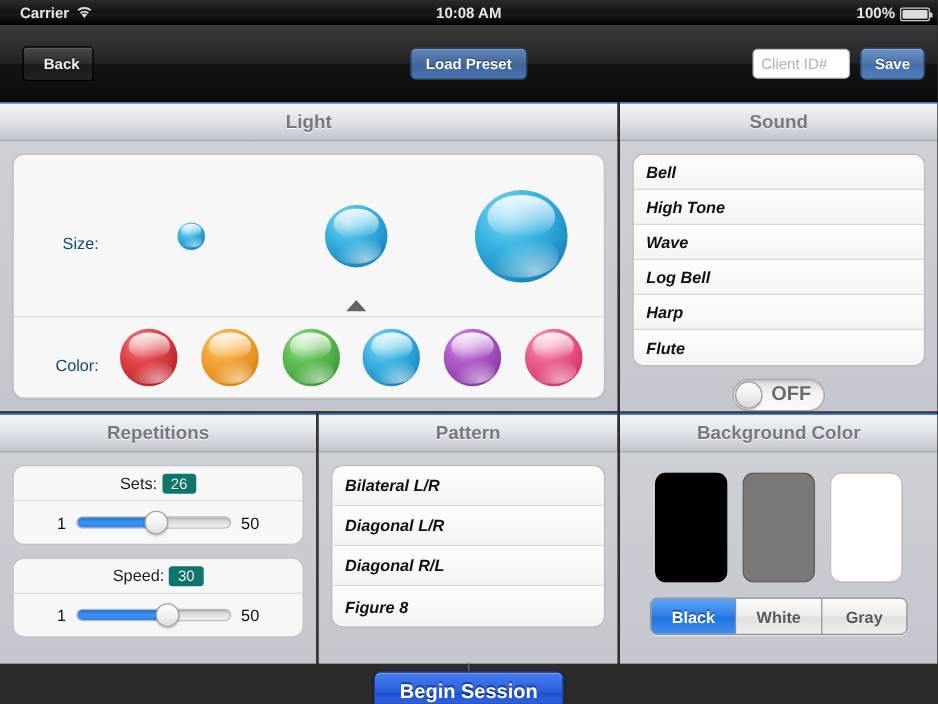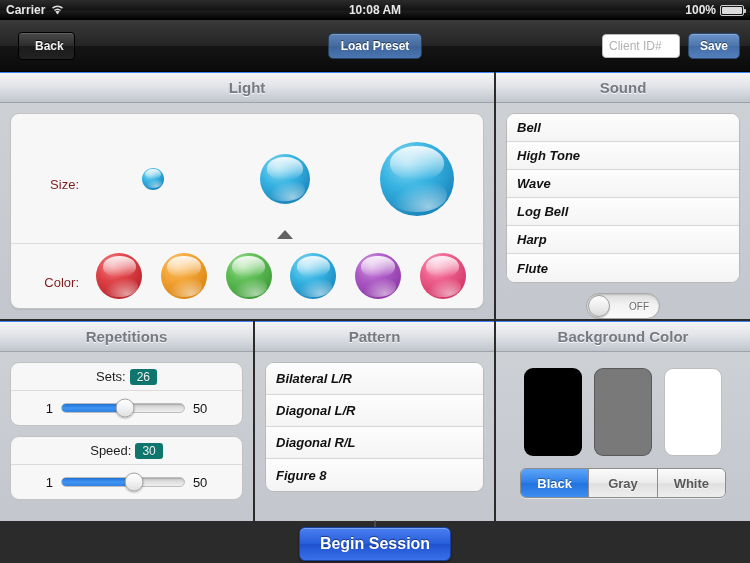--- a/index.html
+++ b/index.html
@@ -11,44 +11,44 @@
   }
 
   
   .statusbar {
     height: 20px; width: 750px;
     background: linear-gradient(to bottom, #2c2c2c 0%, #111 52%, #1d1d1d 53%, #000 100%);
     display: flex; align-items: center;
     color: #e8e8e8; font-size: 12px; font-weight: bold;
     position: relative;
   }
-  .sb-left { display: flex; align-items: center; gap: 6px; padding-left: 6px; }
+  .sb-left { display: flex; align-items: center; gap: 6px; padding-left: 16px; }
   .sb-center {
     position: absolute; left: 0; right: 0; text-align: center;
     font-size: 12px; font-weight: bold; color: #e8e8e8;
   }
   .sb-right {
-    margin-left: auto; display: flex; align-items: center; gap: 4px;
+    margin-left: auto; display: flex; align-items: flex-end; gap: 4px;
     padding-right: 6px; position: relative; z-index: 2;
   }
   .wifi { display: inline-block; width: 13px; height: 10px; position: relative; }
   .wifi svg { display: block; }
   .batt {
     width: 24px; height: 11px; border: 1px solid #cfcfcf; border-radius: 2px;
     position: relative; background: transparent; padding: 1px;
   }
   .batt::after {
     content: ""; position: absolute; right: -3px; top: 3px;
     width: 2px; height: 4px; background: #cfcfcf; border-radius: 0 1px 1px 0;
   }
   .batt i { display: block; height: 100%; background: #dcdcdc; border-radius: 1px; }
 
   
   .navbar {
-    height: 52px; width: 750px;
+    height: 62px; width: 750px;
     background: linear-gradient(to bottom, #3a3a3a 0%, #242424 50%, #151515 51%, #0a0a0a 100%);
     border-bottom: 1px solid #000;
     display: flex; align-items: center;
     position: relative;
   }
   .backbtn {
     margin-left: 18px;
     height: 28px; padding: 0 10px 0 16px;
     display: flex; align-items: center; justify-content: center;
     background: linear-gradient(to bottom, #4a4a4a 0%, #2c2c2c 50%, #1b1b1b 51%, #222 100%);
@@ -138,21 +138,21 @@
     display: flex; flex-direction: column;
     box-shadow: 0 1px 1px rgba(0,0,0,.08);
     overflow: hidden;
   }
   .size-row {
     flex: 1; display: flex; align-items: center; position: relative;
     border-bottom: 1px solid #dcdcdc;
   }
   .row-label {
     width: 76px; text-align: right; padding-right: 8px;
-    font-size: 13px; color: #7f1d1d; flex: 0 0 76px; margin-top: 12px;
+    font-size: 13px; color: #0c4a6e; flex: 0 0 76px; margin-top: 12px;
   }
   .size-opts { flex: 1; display: flex; align-items: center; position: relative; height: 100%; }
   .size-slot { flex: 1; display: flex; align-items: center; justify-content: center; height: 100%; position: relative; }
 
   .sphere {
     border-radius: 50%;
     position: relative;
     background-repeat: no-repeat;
   }
   .sphere::before {
@@ -208,21 +208,21 @@
   }
   .switch .knob {
     position: absolute; left: 1px; top: 1px;
     width: 22px; height: 22px; border-radius: 50%;
     background: linear-gradient(to bottom, #fefefe 0%, #ededed 55%, #dadada 100%);
     border: 1px solid #9d9d9d;
     box-shadow: 0 1px 1px rgba(0,0,0,.22);
   }
   .switch .lbl {
     position: absolute; right: 10px;
-    font-size: 10px; font-weight: normal; color: #6a6a6a;
+    font-size: 16px; font-weight: bold; color: #6a6a6a;
     text-shadow: 0 1px 0 #fff;
   }
 
   
   .rep-card {
     background: #f7f7f7; border: 1px solid #c2c2c2; border-radius: 9px;
     overflow: hidden; margin-bottom: 10px;
   }
   .rep-top {
     height: 28px; display: flex; align-items: center; justify-content: center; gap: 4px;
@@ -490,24 +490,24 @@
       <div class="bgswatches">
         <div class="swatch" style="background:#000000"></div>
         <div class="swatch" style="background:#797979"></div>
         <div class="swatch" style="background:#ffffff"></div>
       </div>
       <div class="segctl">
         <div class="seg on">
             <span>Black</span>
           </div>
         <div class="seg">
+            <span>White</span>
+          </div>
+        <div class="seg">
             <span>Gray</span>
-          </div>
-        <div class="seg">
-            <span>White</span>
           </div>
       </div>
     </div>
   </section>
 
   <div class="bottombar">
     <div class="grab"></div>
     <div class="beginbtn">
       <span>Begin Session</span>
     </div>

